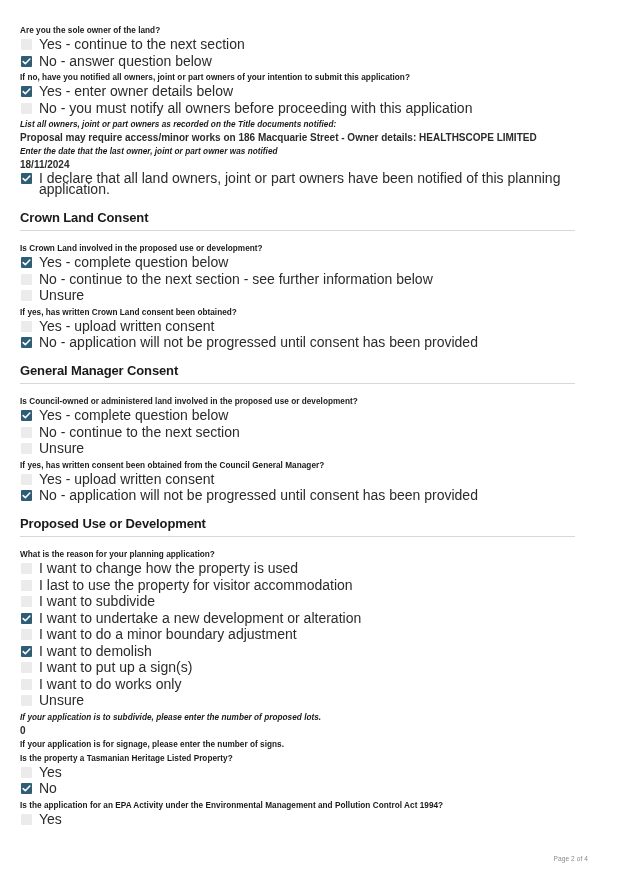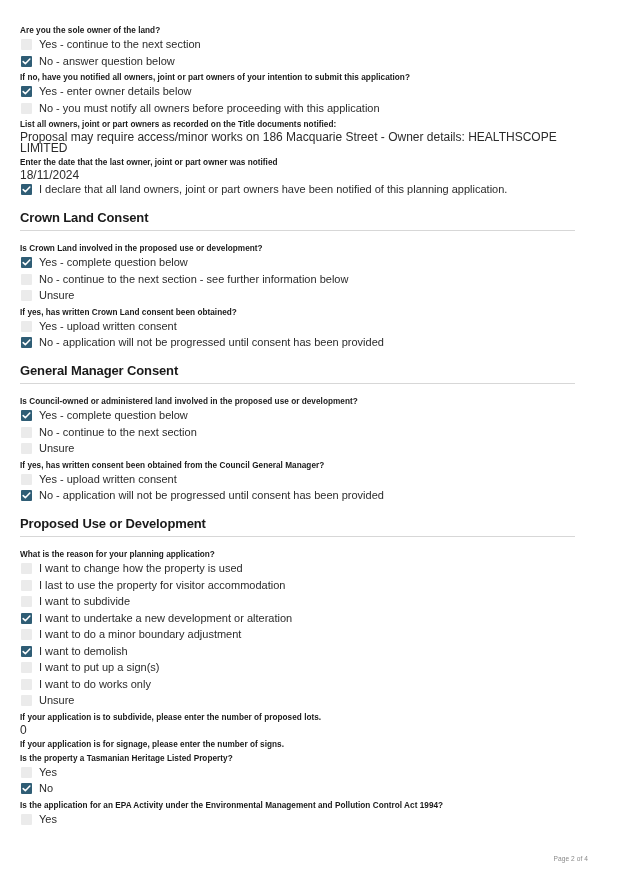--- a/index.html
+++ b/index.html
@@ -26,26 +26,26 @@
   }
   
   .q-label {
     font-size: 8.2px;
     font-weight: bold;
     line-height: 11px;
     margin: 0 0 3px 0;
     letter-spacing: 0.005em;
     color: #1a1a1a;
   }
-  .q-label.tight { margin-bottom: 2px; }
+  .q-label.tight { margin-bottom: 2px; font-style: italic; }
 
   
   .value-text {
-    font-size: 12px;
-    font-weight: normal;
+    font-size: 10px;
+    font-weight: bold;
     line-height: 11px;
     margin: 0 0 3px 0;
     color: #2b2b2b;
   }
 
   
   .opt {
     display: flex;
     align-items: flex-start;
     margin: 0 0 5.5px 0;
@@ -67,21 +67,21 @@
   }
   .cbox.checked svg {
     position: absolute;
     left: 1px;
     top: 1px;
     width: 9px;
     height: 9px;
     display: block;
   }
   .opt-label {
-    font-size: 11px;
+    font-size: 14px;
     line-height: 11px;
     color: #2b2b2b;
     padding-top: 0px;
   }
 
   
   .section {
     margin-top: 14px;
     margin-bottom: 12px;
   }

